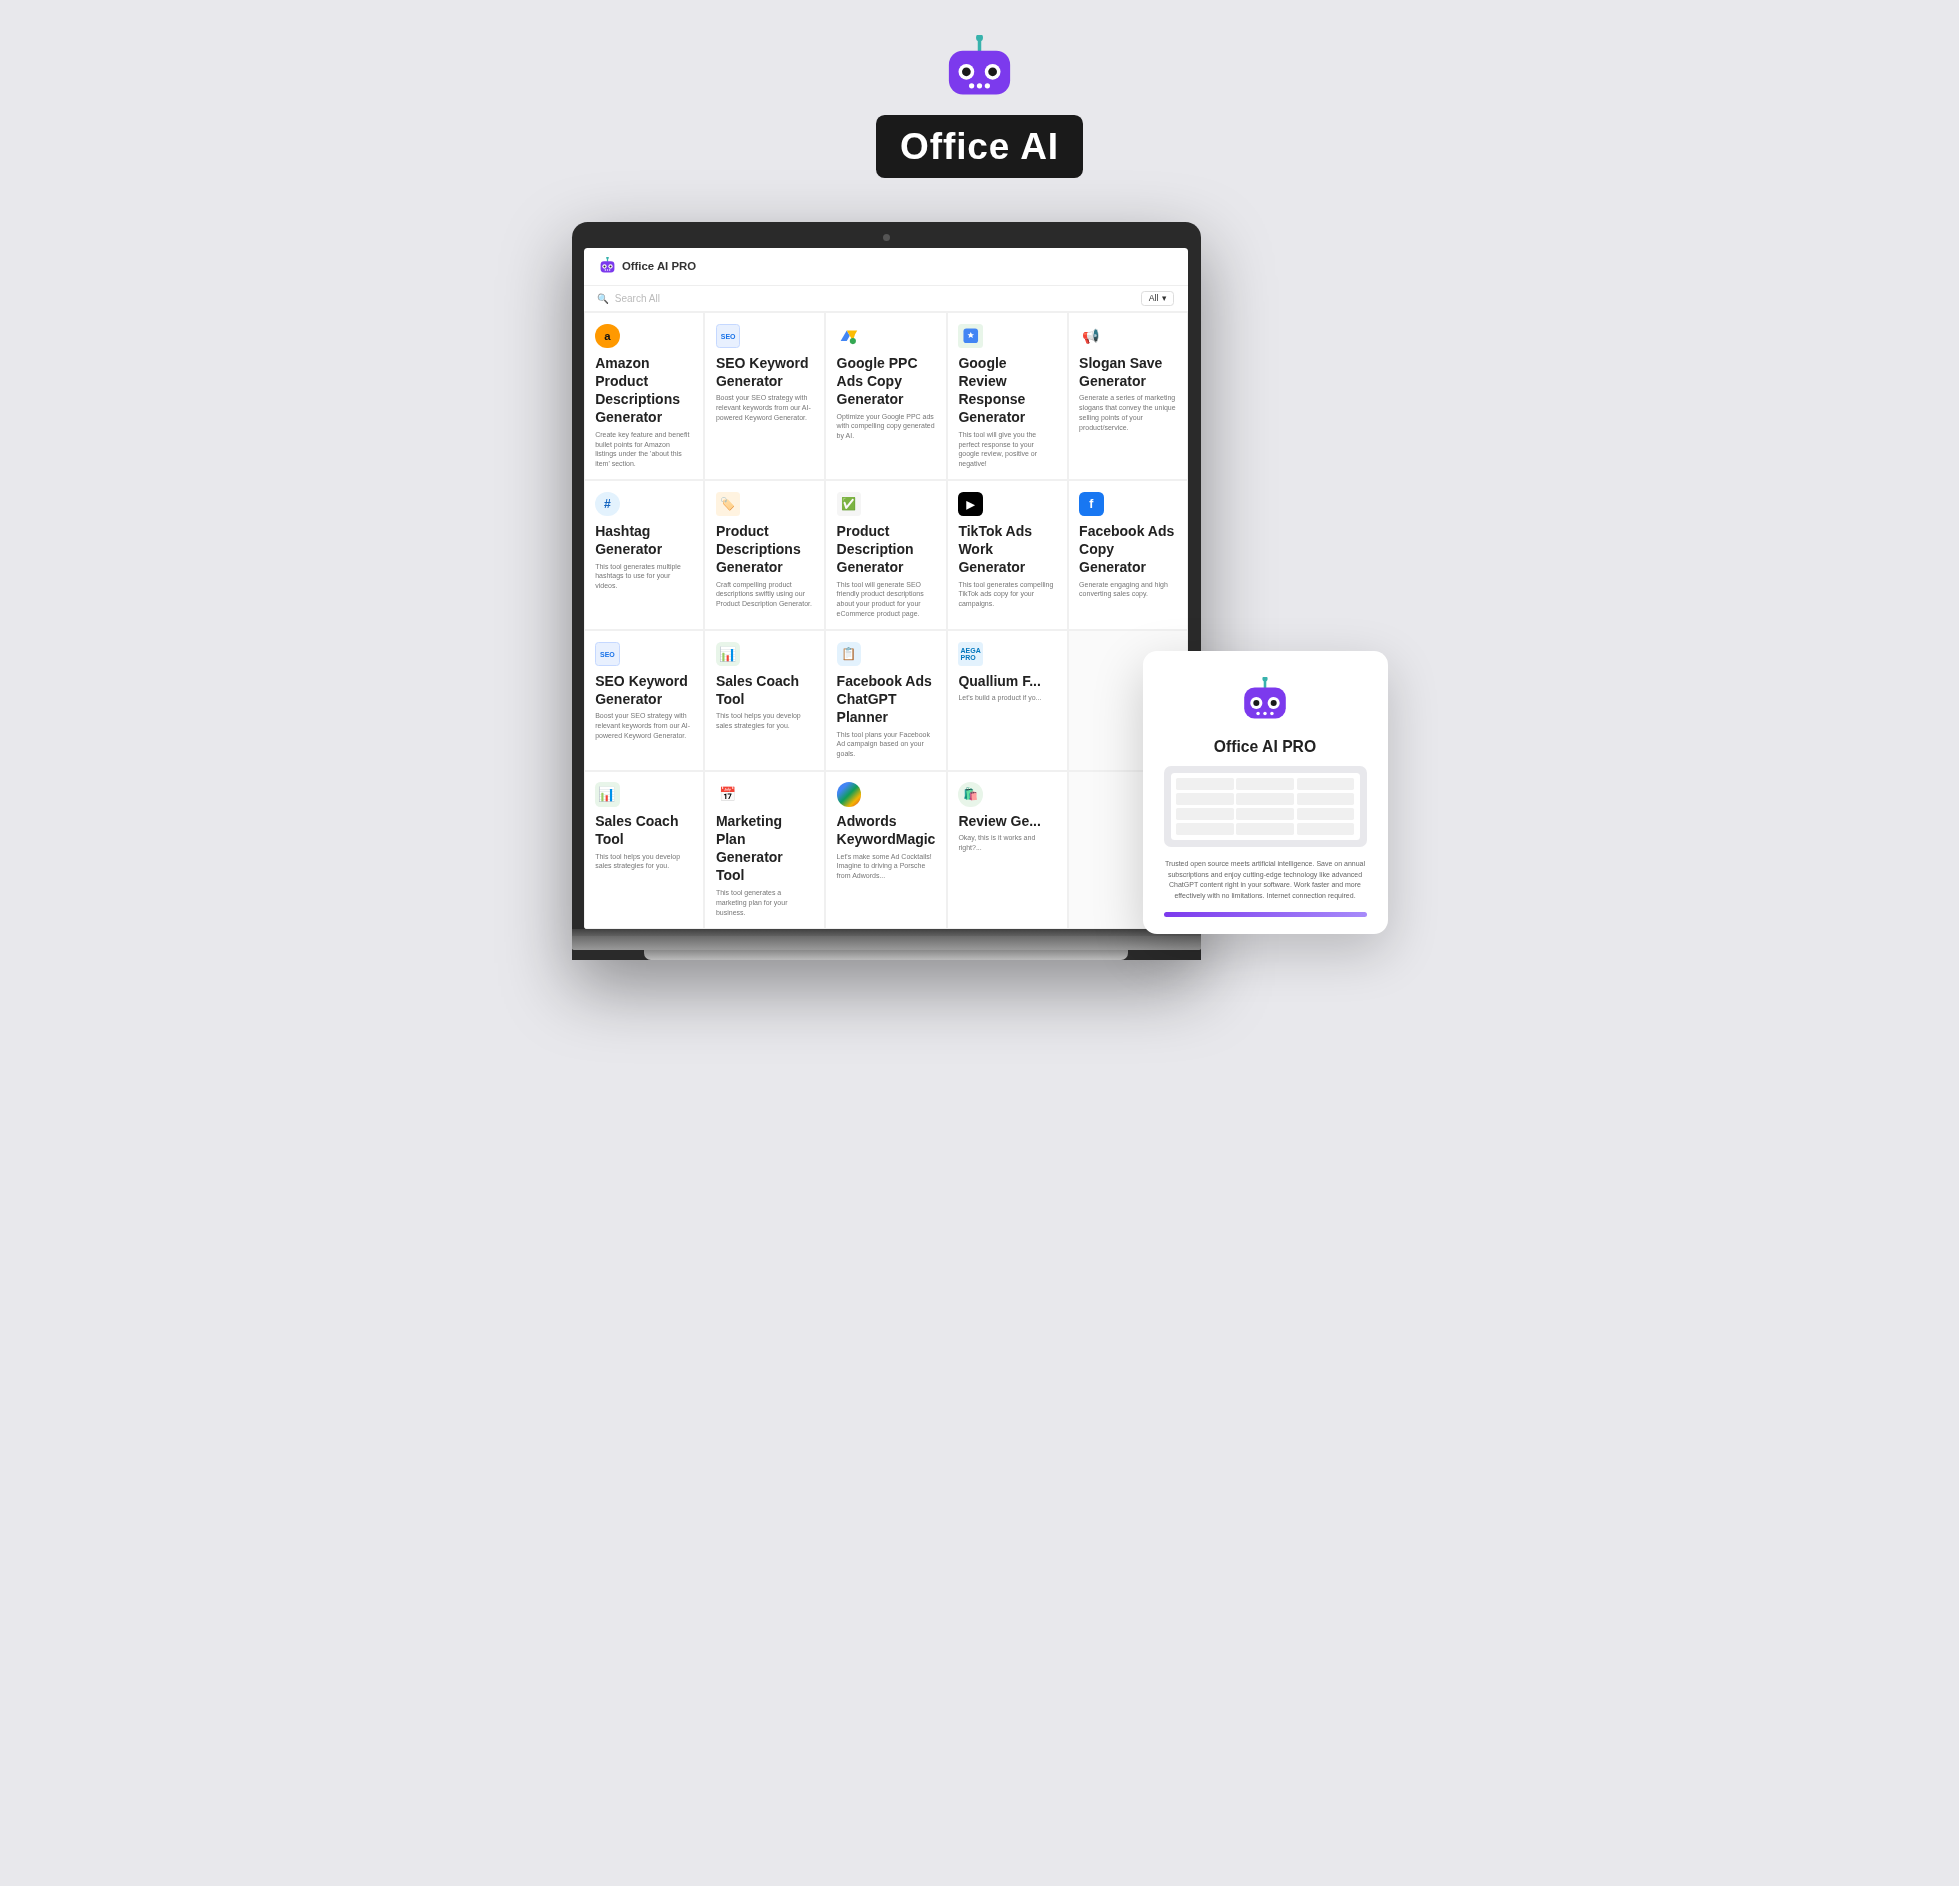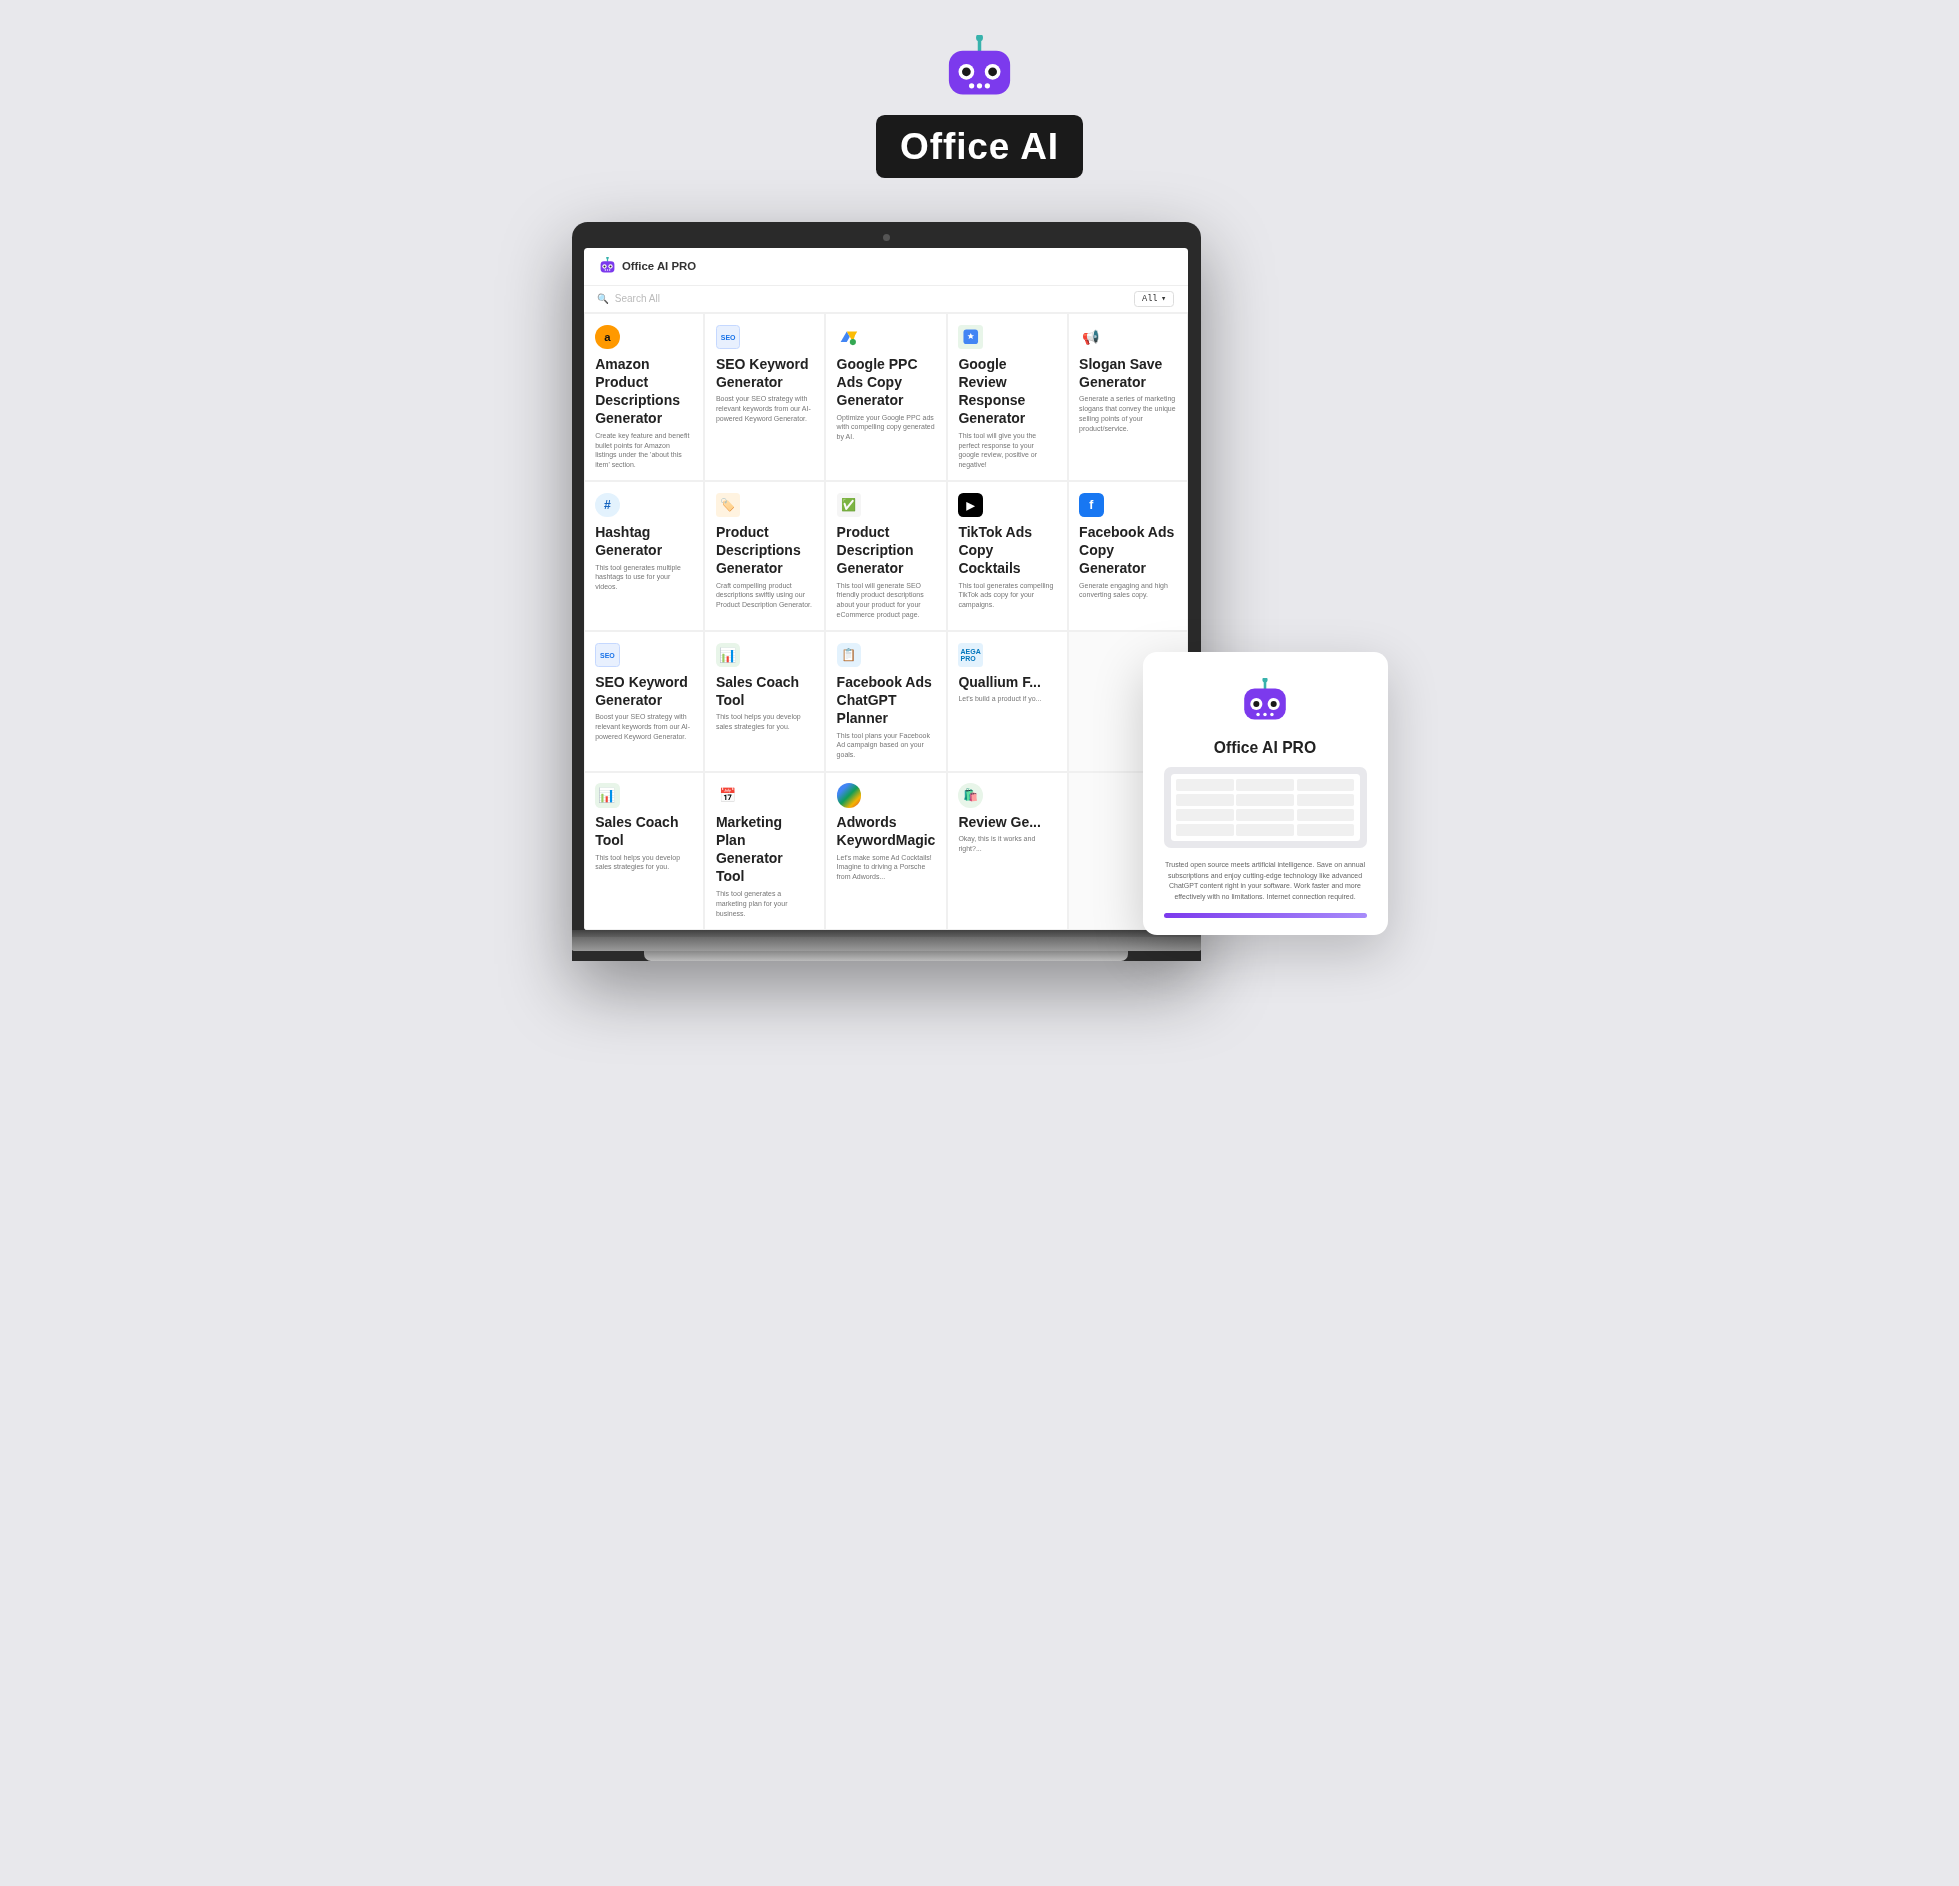--- a/index.html
+++ b/index.html
@@ -233,21 +233,20 @@
     .search-text { font-size: 10px; color: #bbb; }
     .all-badge {
       font-size: 8.7px;
       color: #333;
       border: 0.9px solid #ddd;
       border-radius: 3.5px;
       padding: 1.7px 7px;
       display: flex;
       align-items: center;
       gap: 3.5px;
-      font-family: Liberation Mono, monospace;
     }
   </style>
 </head>
 <body>
 
 <div class="header-logo">
   <div class="logo-icon-wrap">
     <svg class="robot-head" viewBox="0 0 90 80" fill="none" xmlns="http://www.w3.org/2000/svg">
 
       <line x1="45" y1="5" x2="45" y2="18" stroke="#38b2ac" stroke-width="4" stroke-linecap="round"></line>
@@ -372,21 +371,21 @@
     <div class="tool-icon">
                   <div style="width:24.5px;height:24.5px;background:#f5f5f5;border-radius:3.5px;display:flex;align-items:center;justify-content:center;font-size:12.2px;">✅</div>
                 </div>
     <div class="tool-name">Product Description Generator</div>
     <div class="tool-desc">This tool will generate SEO friendly product descriptions about your product for your eCommerce product page.</div>
   </div>
               <div class="tool-card">
     <div class="tool-icon">
                   <div style="width:24.5px;height:24.5px;background:#000;border-radius:5.2px;display:flex;align-items:center;justify-content:center;color:#fff;font-weight:900;font-size:10.5px;">▶</div>
                 </div>
-    <div class="tool-name">TikTok Ads Copy Cocktails</div>
+    <div class="tool-name">TikTok Ads Work Generator</div>
     <div class="tool-desc">This tool generates compelling TikTok ads copy for your campaigns.</div>
   </div>
               <div class="tool-card">
     <div class="tool-icon">
                   <div style="width:24.5px;height:24.5px;background:#1877f2;border-radius:5.2px;display:flex;align-items:center;justify-content:center;color:#fff;font-weight:900;font-size:12.2px;">f</div>
                 </div>
     <div class="tool-name">Facebook Ads Copy Generator</div>
     <div class="tool-desc">Generate engaging and high converting sales copy.</div>
   </div>
               <div class="tool-card">

